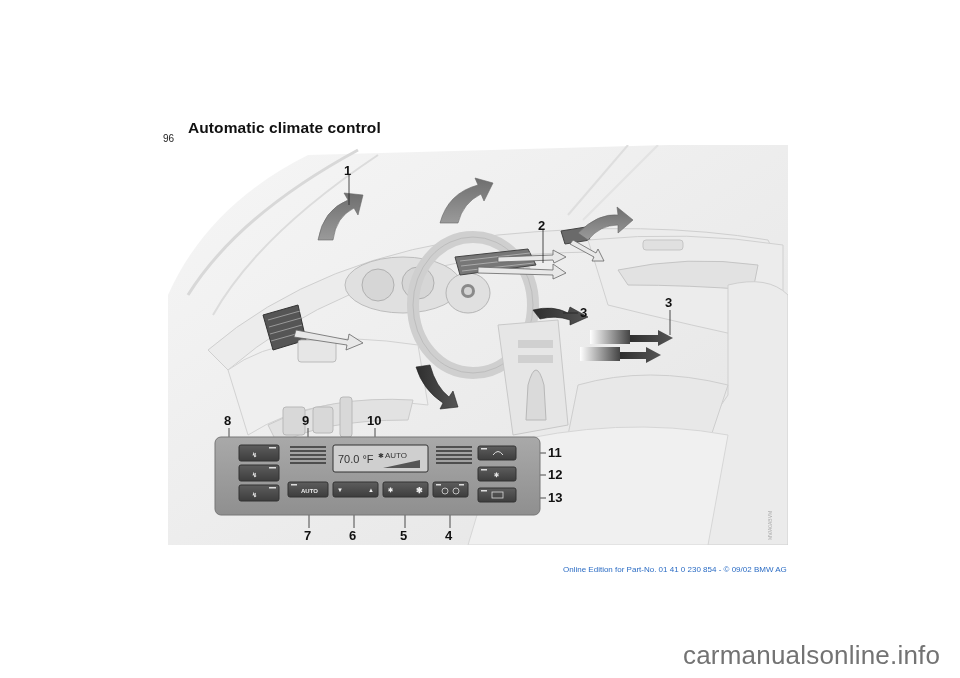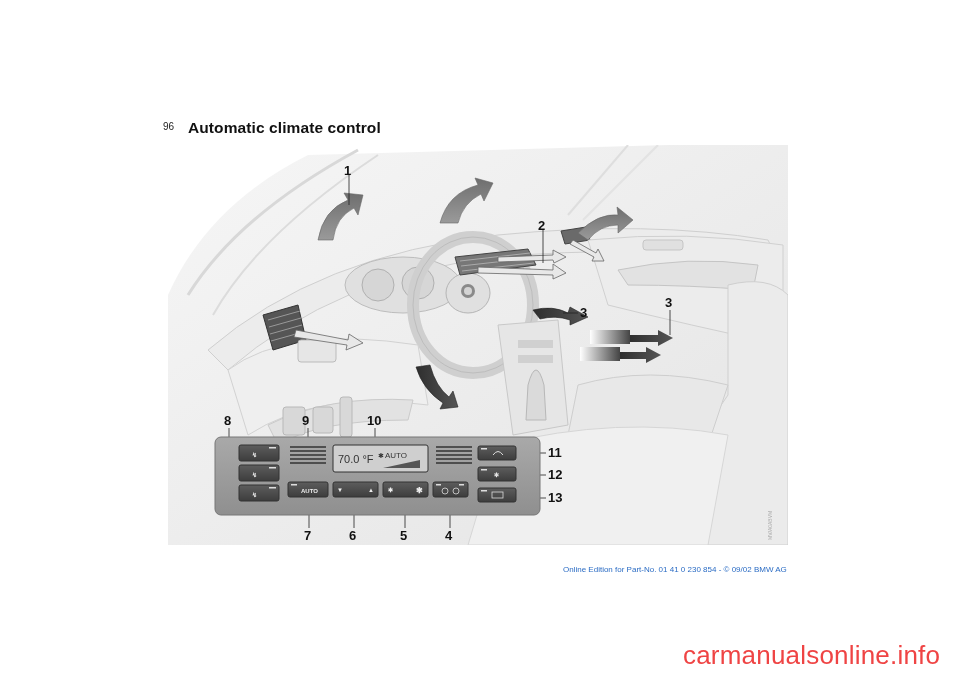--- a/index.html
+++ b/index.html
@@ -1,21 +1,21 @@
 <!DOCTYPE html>
 <html><head>
 <meta charset="utf-8">
 <style>
   html, body { margin:0; padding:0; background:#ffffff; }
   body { width:960px; height:678px; position:relative; overflow:hidden; font-family:"Liberation Sans", sans-serif; }
-  .page-num { position:absolute; left:163px; top:121px; font-size:10px; color:#222; }
+  .page-num { position:absolute; left:163px; top:133px; font-size:10px; color:#222; }
   .page-title { position:absolute; left:184px; top:115px; font-size:15.5px; font-weight:bold; color:#111; letter-spacing:0.1px; }
   .figure { position:absolute; left:168px; top:145px; width:620px; height:400px; }
   .footer { position:absolute; left:563px; top:565px; font-size:8px; color:#2b6cc4; }
-  .watermark { position:absolute; left:683px; top:640px; font-size:26px; color:#ef4444; letter-spacing:0.2px; }
+  .watermark { position:absolute; left:683px; top:640px; font-size:26px; color:#737373; letter-spacing:0.2px; }
   .callout { font-family:"Liberation Sans", sans-serif; font-weight:bold; font-size:13px; fill:#111; }
   .lcd-text { font-family:"Liberation Sans", sans-serif; font-size:11px; fill:#333; }
   .btn-label { font-family:"Liberation Sans", sans-serif; font-size:6px; fill:#eee; font-weight:bold; }
   .img-code { font-family:"Liberation Sans", sans-serif; font-size:5px; fill:#aaa; }
 </style>
 </head>
 <body>
 
 <span class="page-num">96</span>
 <h1 class="page-title" style="margin:4px;">Automatic climate control</h1>

